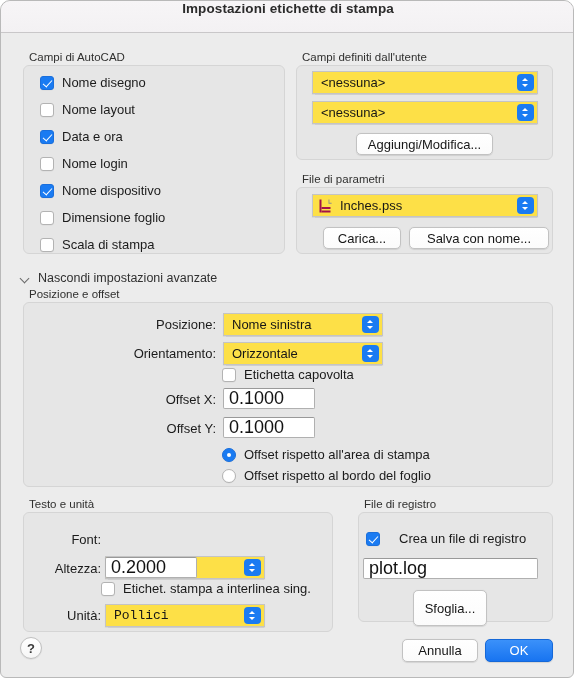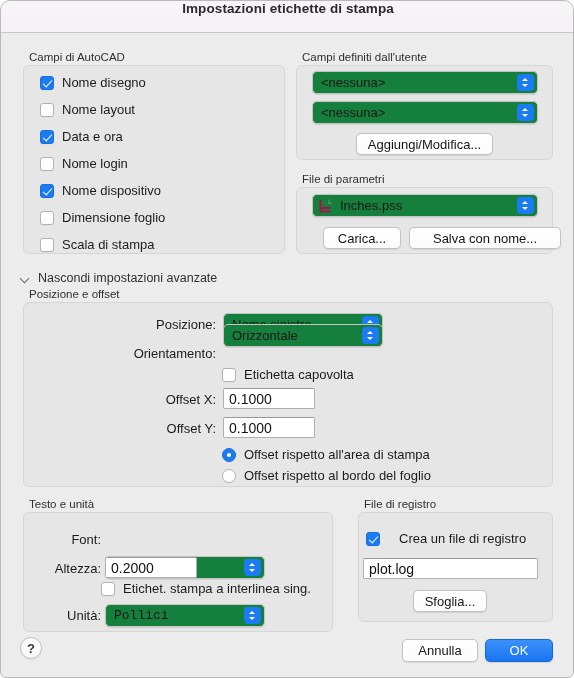--- a/index.html
+++ b/index.html
@@ -71,23 +71,23 @@
   .rb.on { background: #1a7bf2; border-color: #1a6fdc; }
   .rb.on::after {
     content: "";
     position: absolute; left: 4px; top: 4px;
     width: 4px; height: 4px; border-radius: 50%;
     background: #ffffff;
   }
   
   .popup {
     position: absolute;
-    background: #15803d;
+    background: #fde047;
     border: 1px solid #c4c4c4;
-    border-radius: 5px;
+    border-radius: 0;
     display: flex; align-items: center;
     box-shadow: 0 0.5px 1px rgba(0,0,0,0.10);
     overflow: hidden;
   }
   .popup .ptext {
     font-size: 13px; color: #161616;
     padding-left: 8px; white-space: nowrap; overflow: hidden;
     flex: 1;
   }
   .popup .parrow {
@@ -120,21 +120,21 @@
     border-color: #1568d8; color: #ffffff;
   }
   
   .field {
     position: absolute;
     background: #ffffff;
     border: 1px solid #b0b0b0;
     border-top-color: #999999;
     border-radius: 2px;
     display: flex; align-items: center;
-    font-size: 14px; color: #111111;
+    font-size: 18px; color: #111111;
     padding-left: 5px;
     white-space: nowrap;
   }
   
   .flabel {
     position: absolute;
     font-size: 13px; color: #1b1b1b;
     text-align: right; white-space: nowrap;
   }
   
@@ -226,38 +226,38 @@
     <svg class="pssicon" viewBox="0 0 13 14">
       <rect x="0.5" y="0.5" width="2" height="13" fill="#a3124a"></rect>
       <rect x="2.5" y="8" width="9" height="2" fill="#a3124a"></rect>
       <rect x="2.5" y="11.5" width="9" height="2" fill="#a3124a"></rect>
       <path d="M9.5 0.6 h0.9 v3.2 h2.2 v0.9 h-3.1 z" fill="#8d8d8d"></path>
     </svg>
     <span class="ptext">Inches.pss</span>
     <span class="parrow"></span>
   </div>
   <div class="btn" style="left:322px; top:226px; width:78px; height:22px;">Carica...</div>
-  <div class="btn" style="left:408px; top:226px; width:152px; height:22px;">Salva con nome...</div>
+  <div class="btn" style="left:408px; top:226px; width:140px; height:22px;">Salva con nome...</div>
 
   <div id="disclosure">
     <span class="chev"></span>
     <span class="dtext">Nascondi impostazioni avanzate</span>
   </div>
 
   <div class="grouplabel" style="left:28px; top:287px;">Posizione e offset</div>
   <div class="groupbox" style="left:22px; top:301px; width:530px; height:185px;"></div>
 
   <div class="flabel" style="left:80px; top:316px; width:135px;">Posizione:</div>
   <div class="popup" style="left:222px; top:312px; width:160px; height:23px;">
     <span class="ptext">Nome sinistra</span>
     <span class="parrow"></span>
   </div>
 
   <div class="flabel" style="left:80px; top:345px; width:135px;">Orientamento:</div>
-  <div class="popup" style="left:222px; top:323px; width:160px; height:23px;align-items:center;">
+  <div class="popup" style="left:222px; top:341px; width:160px; height:23px;align-items:center;">
     <span class="ptext">Orizzontale</span>
     <span class="parrow"></span>
   </div>
 
   <div class="row" style="left:221px; top:366px;">
     <span class="cb"></span>
     <span class="cb-label">Etichetta capovolta</span>
   </div>
 
   <div class="flabel" style="left:80px; top:391px; width:135px;">Offset X:</div>
@@ -299,19 +299,19 @@
   </div>
 
   <div class="grouplabel" style="left:363px; top:497px;">File di registro</div>
   <div class="groupbox" style="left:357px; top:511px; width:195px; height:110px;"></div>
 
   <div class="row" style="left:365px; top:530px;gap:11px;">
     <span class="cb on"></span>
     <span class="cb-label">Crea un file di registro</span>
   </div>
   <div class="field" style="left:362px; top:557px; width:175px; height:21px;">plot.log</div>
-  <div class="btn" style="left:412px; top:589px; width:74px; height:22px;">Sfoglia...</div>
+  <div class="btn" style="left:412px; top:589px; width:74px; height:36px;">Sfoglia...</div>
 
   <div id="help">?</div>
   <div class="btn" style="left:401px; top:638px; width:76px; height:23px;">Annulla</div>
   <div class="btn primary" style="left:484px; top:638px; width:68px; height:23px;">OK</div>
 
 </div>
 
 </body></html>

